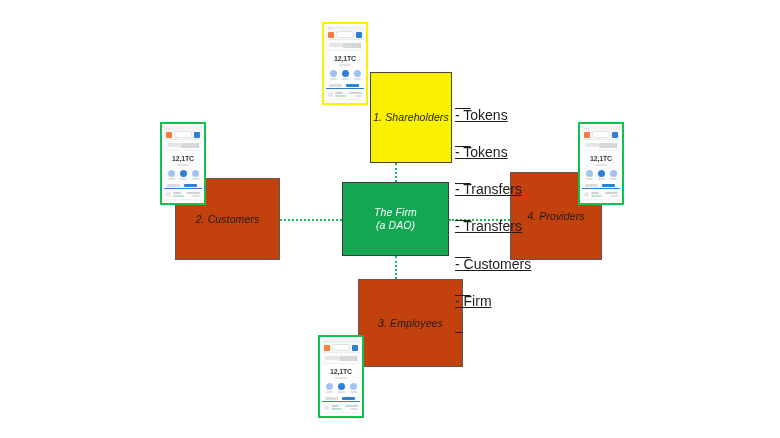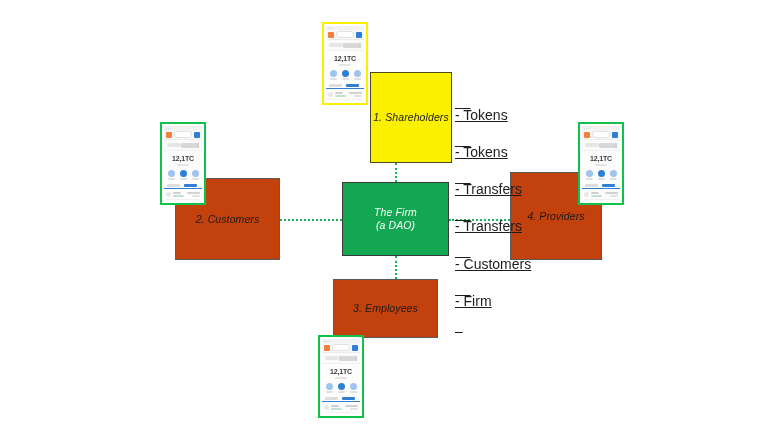--- a/index.html
+++ b/index.html
@@ -289,21 +289,21 @@
   </div>
 
   <div class="node node-gray" style="left:175px; top:178px; width:105px; height:82px;">
     <span class="node-label">2. Customers</span>
   </div>
 
   <div class="node node-gray" style="left:510px; top:172px; width:92px; height:88px;">
     <span class="node-label">4. Providers</span>
   </div>
 
-  <div class="node node-gray" style="left:333px; top:279px; width:105px; height:59px;">
+  <div class="node node-gray" style="left:358px; top:279px; width:105px; height:88px;">
     <span class="node-label">3. Employees</span>
   </div>
 
   <div class="node node-green" style="left:342px; top:182px; width:107px; height:74px; flex-direction:column;">
     <span class="node-label">The Firm</span>
     <span class="node-label">(a DAO)</span>
   </div>
 
   <div class="bullets" style="left:455px; top:84px;">
     <div>- Tokens</div>

